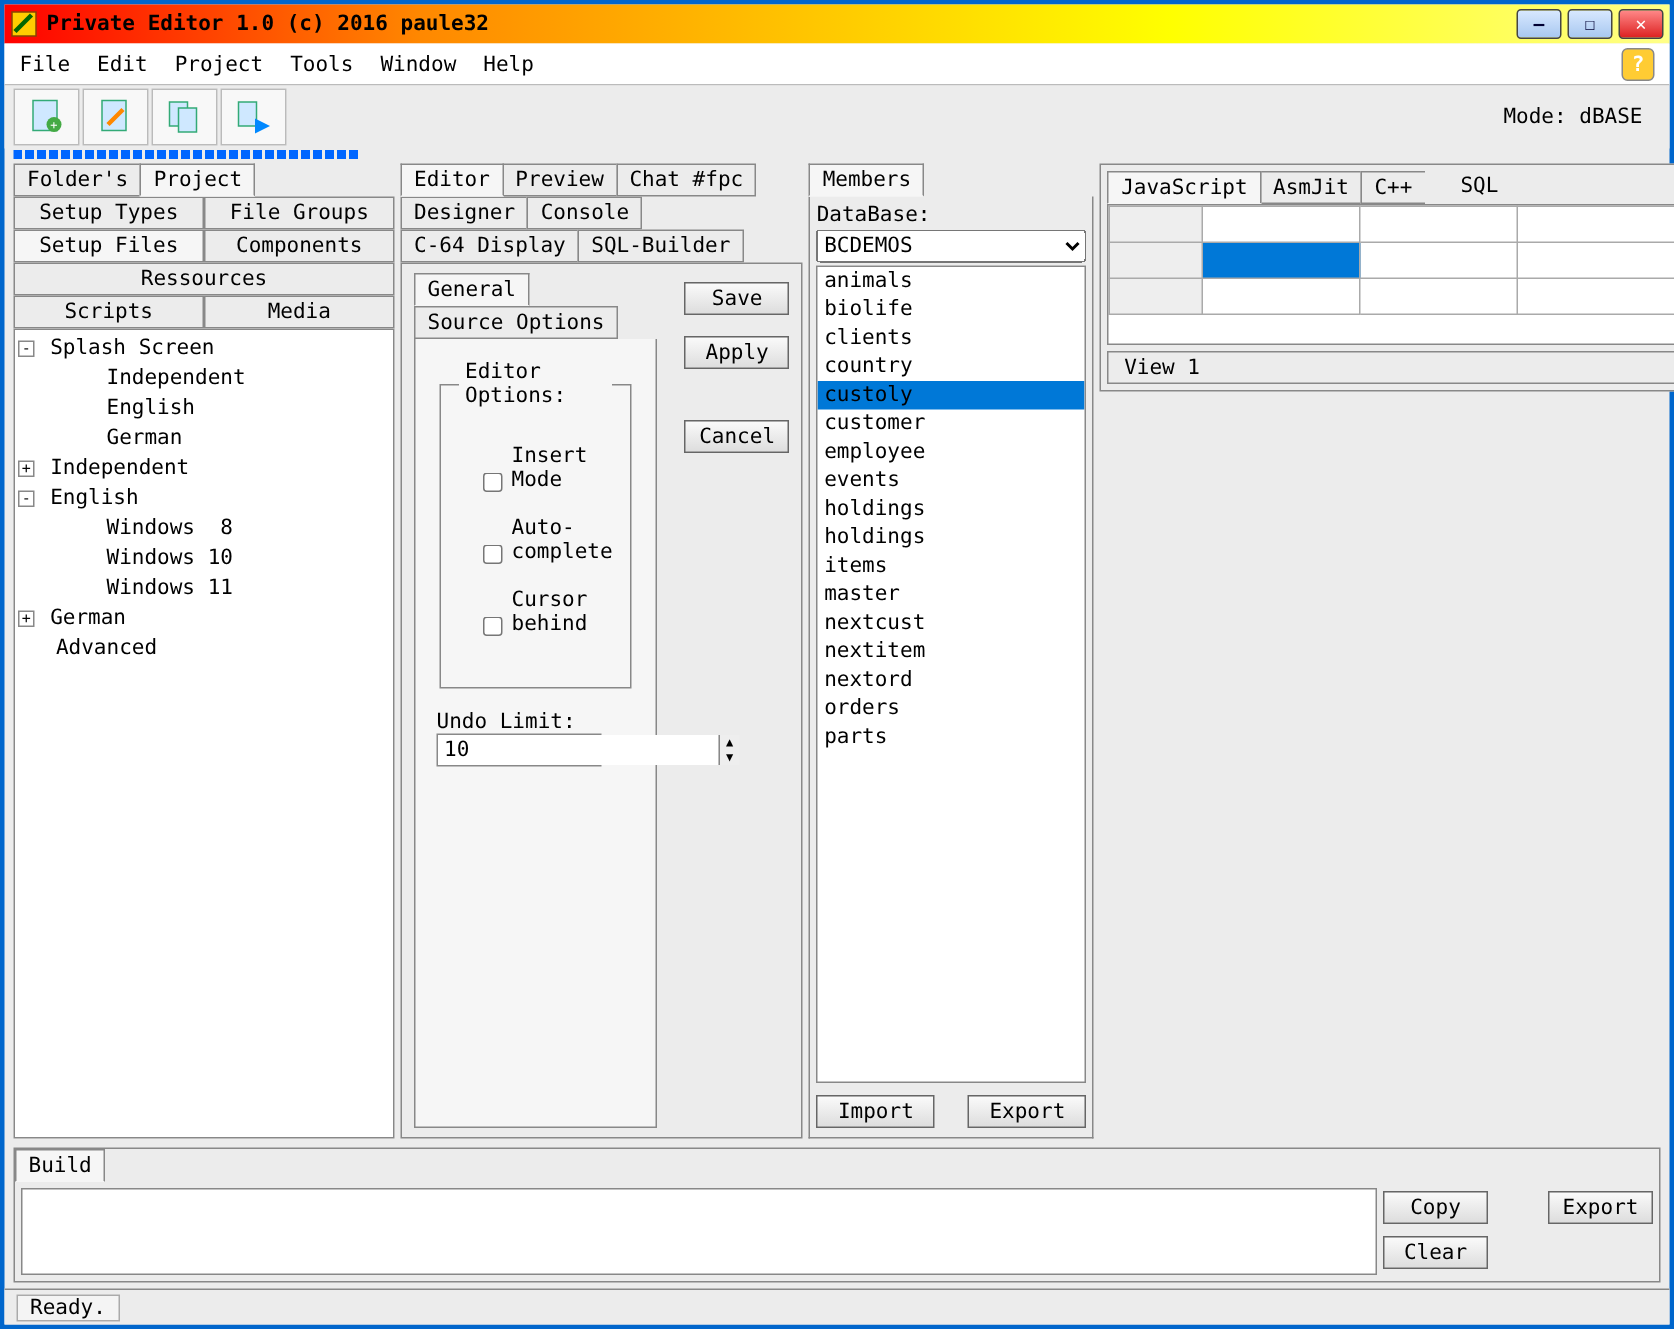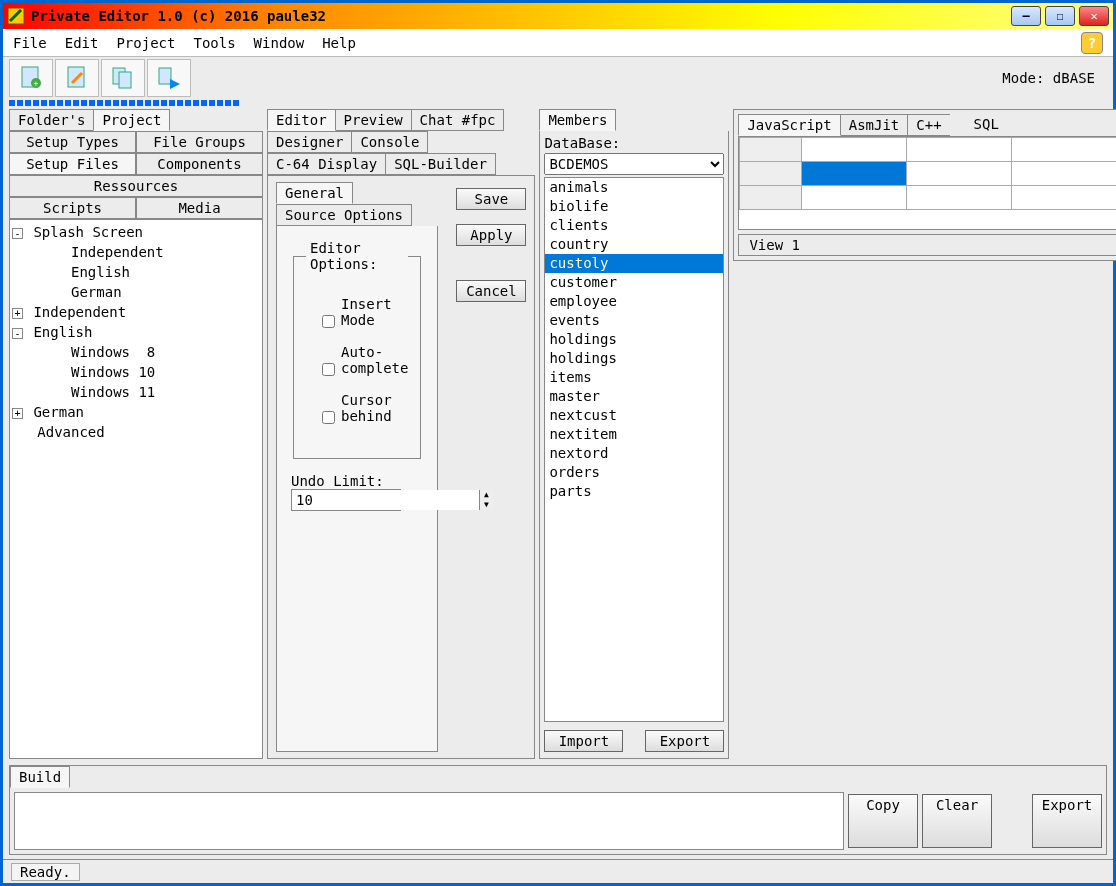--- a/index.html
+++ b/index.html
@@ -269,21 +269,21 @@
   margin:2px 0;
 }
 .dblist {
   flex:1;
   border:1px solid #888;
   background:#fff;
   overflow-y:scroll;
   font-size:14px;
 }
 .dblist div { padding:0 4px; line-height:19px; }
-.dblist div.sel { background:#0078d7; color:#fef9c3; }
+.dblist div.sel { background:#0078d7; color:#000000; }
 .impexp { display:flex; justify-content:space-between; margin-top:6px; gap:22px;}
 .impexp .stdBtn { flex:1; }
 
 
 .buildarea {
   border:1px solid #888;
   margin: 4px 6px;
   background:#ececec;
 }
 .buildinner {
@@ -294,21 +294,21 @@
 .buildlog {
   flex:1;
   border:1px solid #888;
   background:#fff;
   height:58px;
 }
 .buildbtns {
   display:flex;
   gap: 40px;
 }
-.buildbtns .col { display:flex; flex-direction:row; gap:4px;}
+.buildbtns .col { display:flex; flex-direction:column; gap:4px;}
 
 .statusbar {
   height:24px;
   border-top:1px solid #888;
   display:flex;
   align-items:center;
   padding:0 8px;
   background:#ececec;
 }
 .statusbar .cell {

